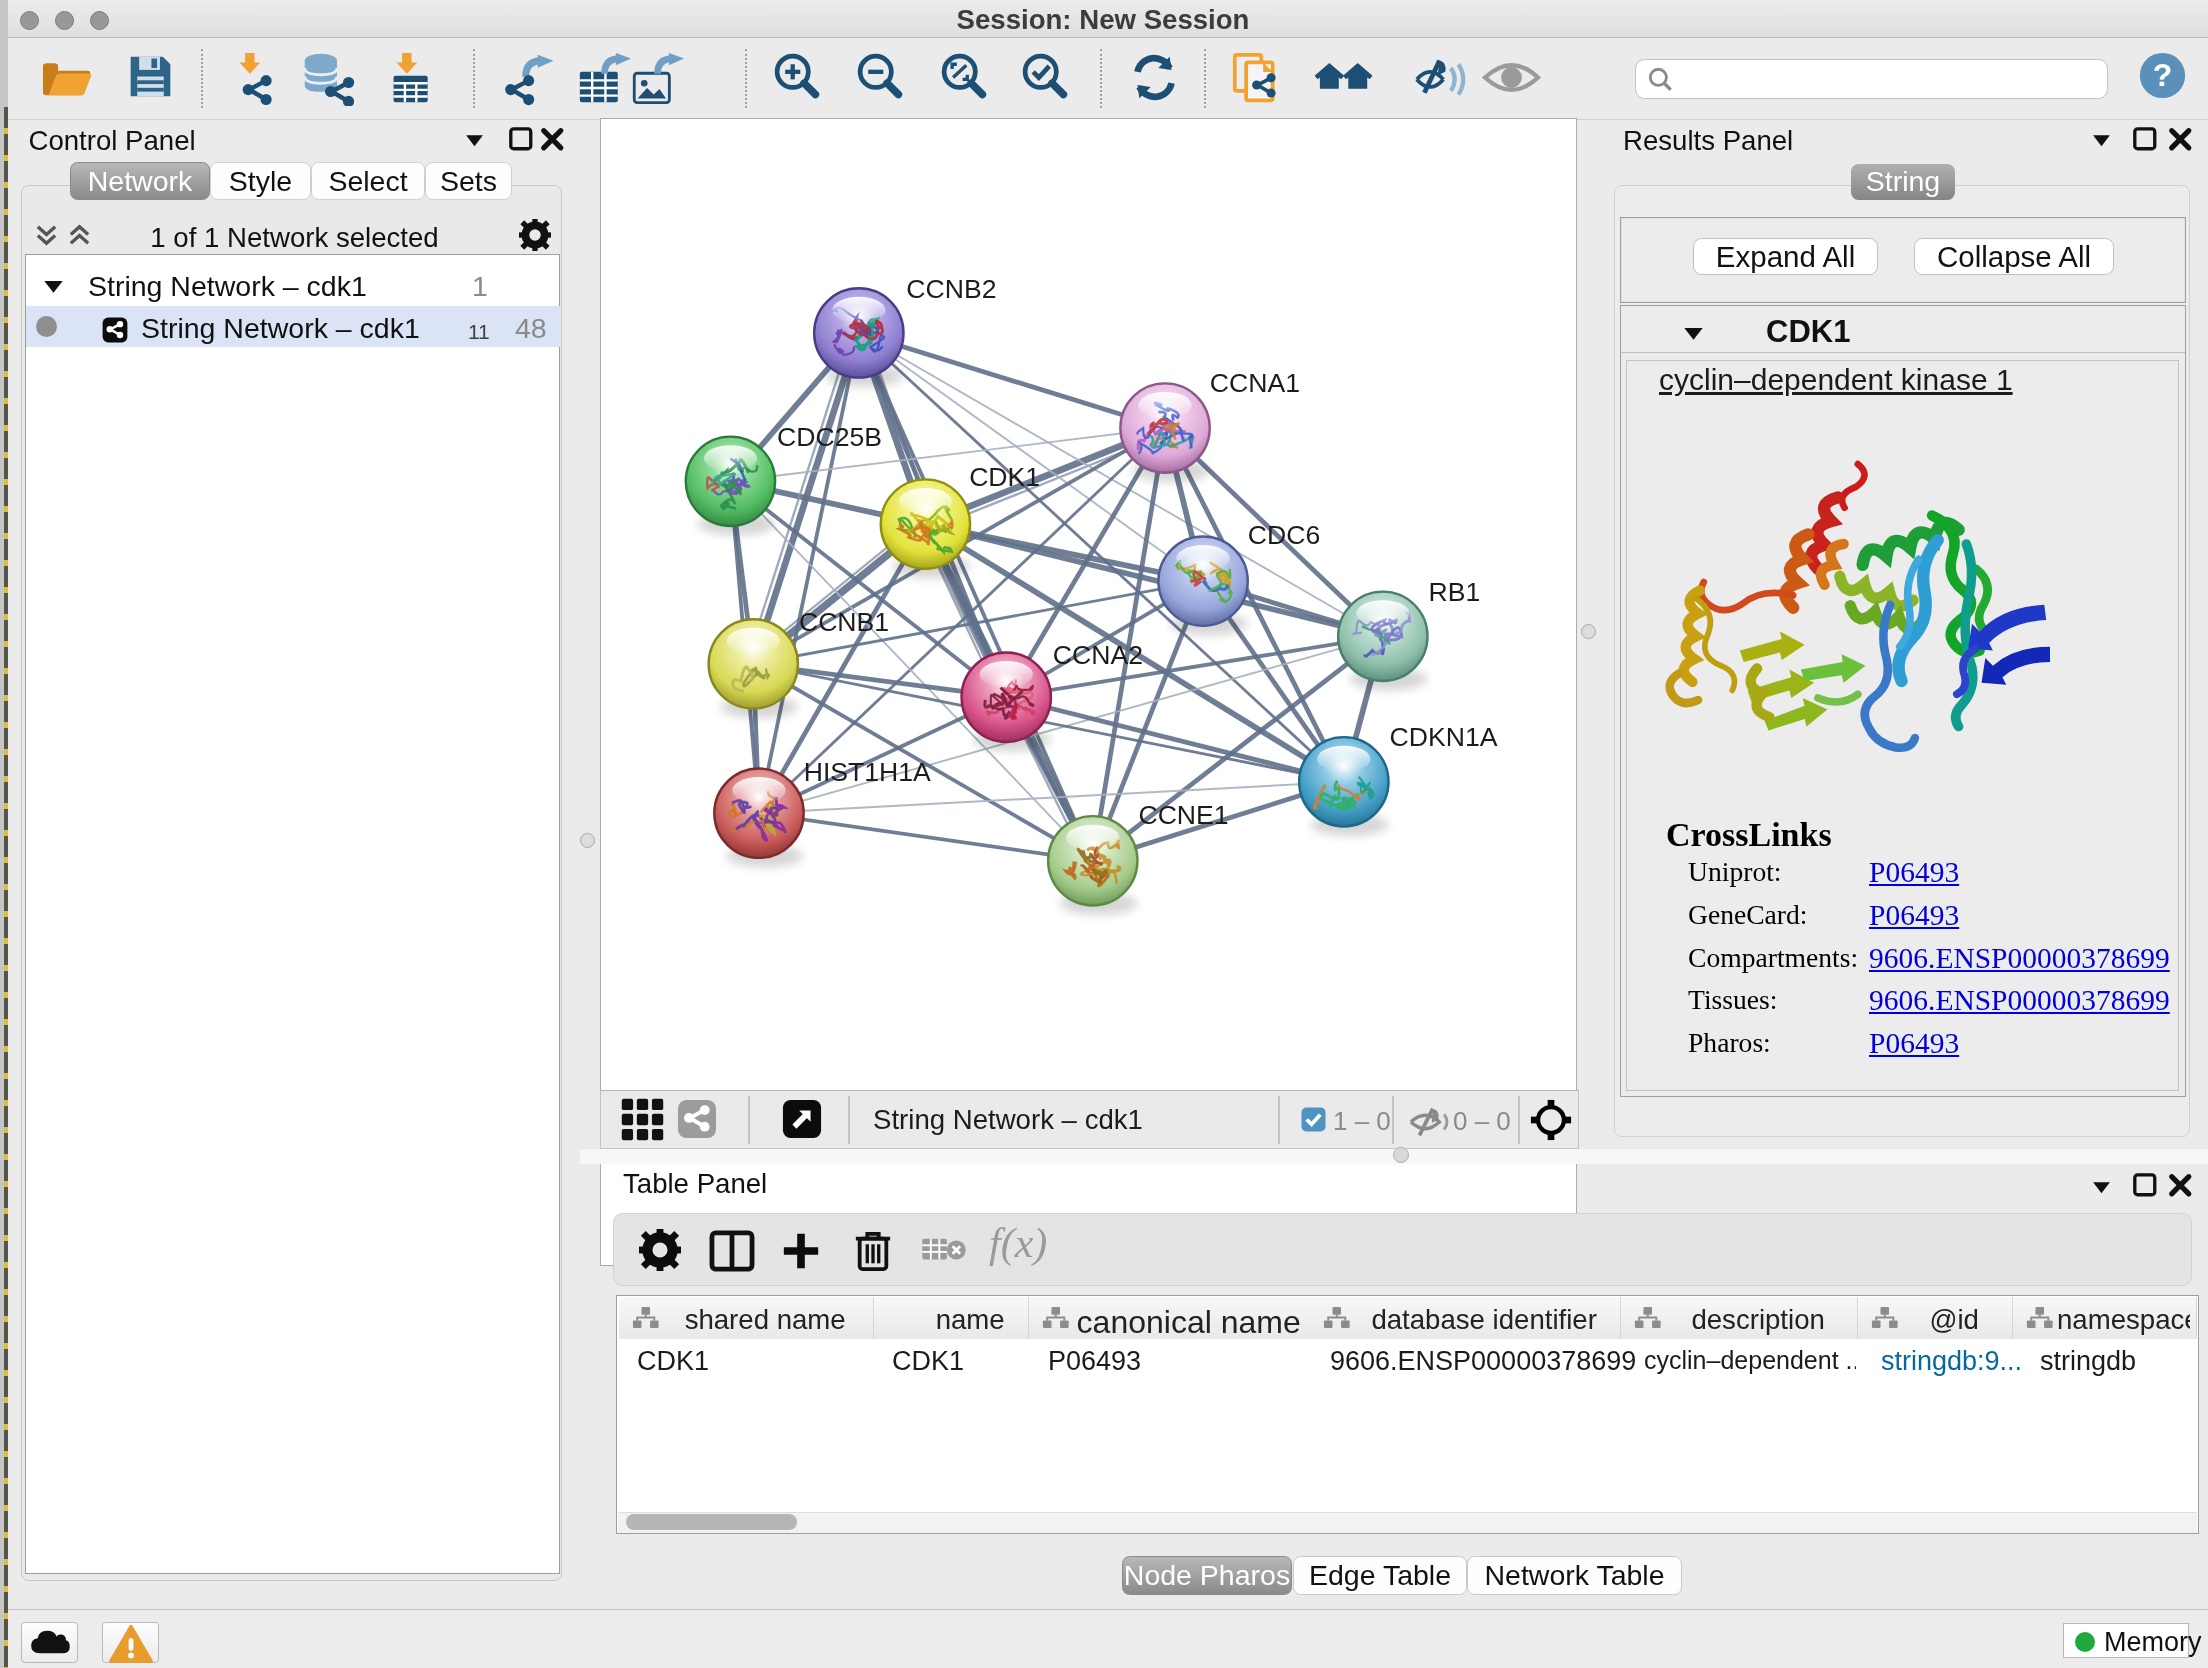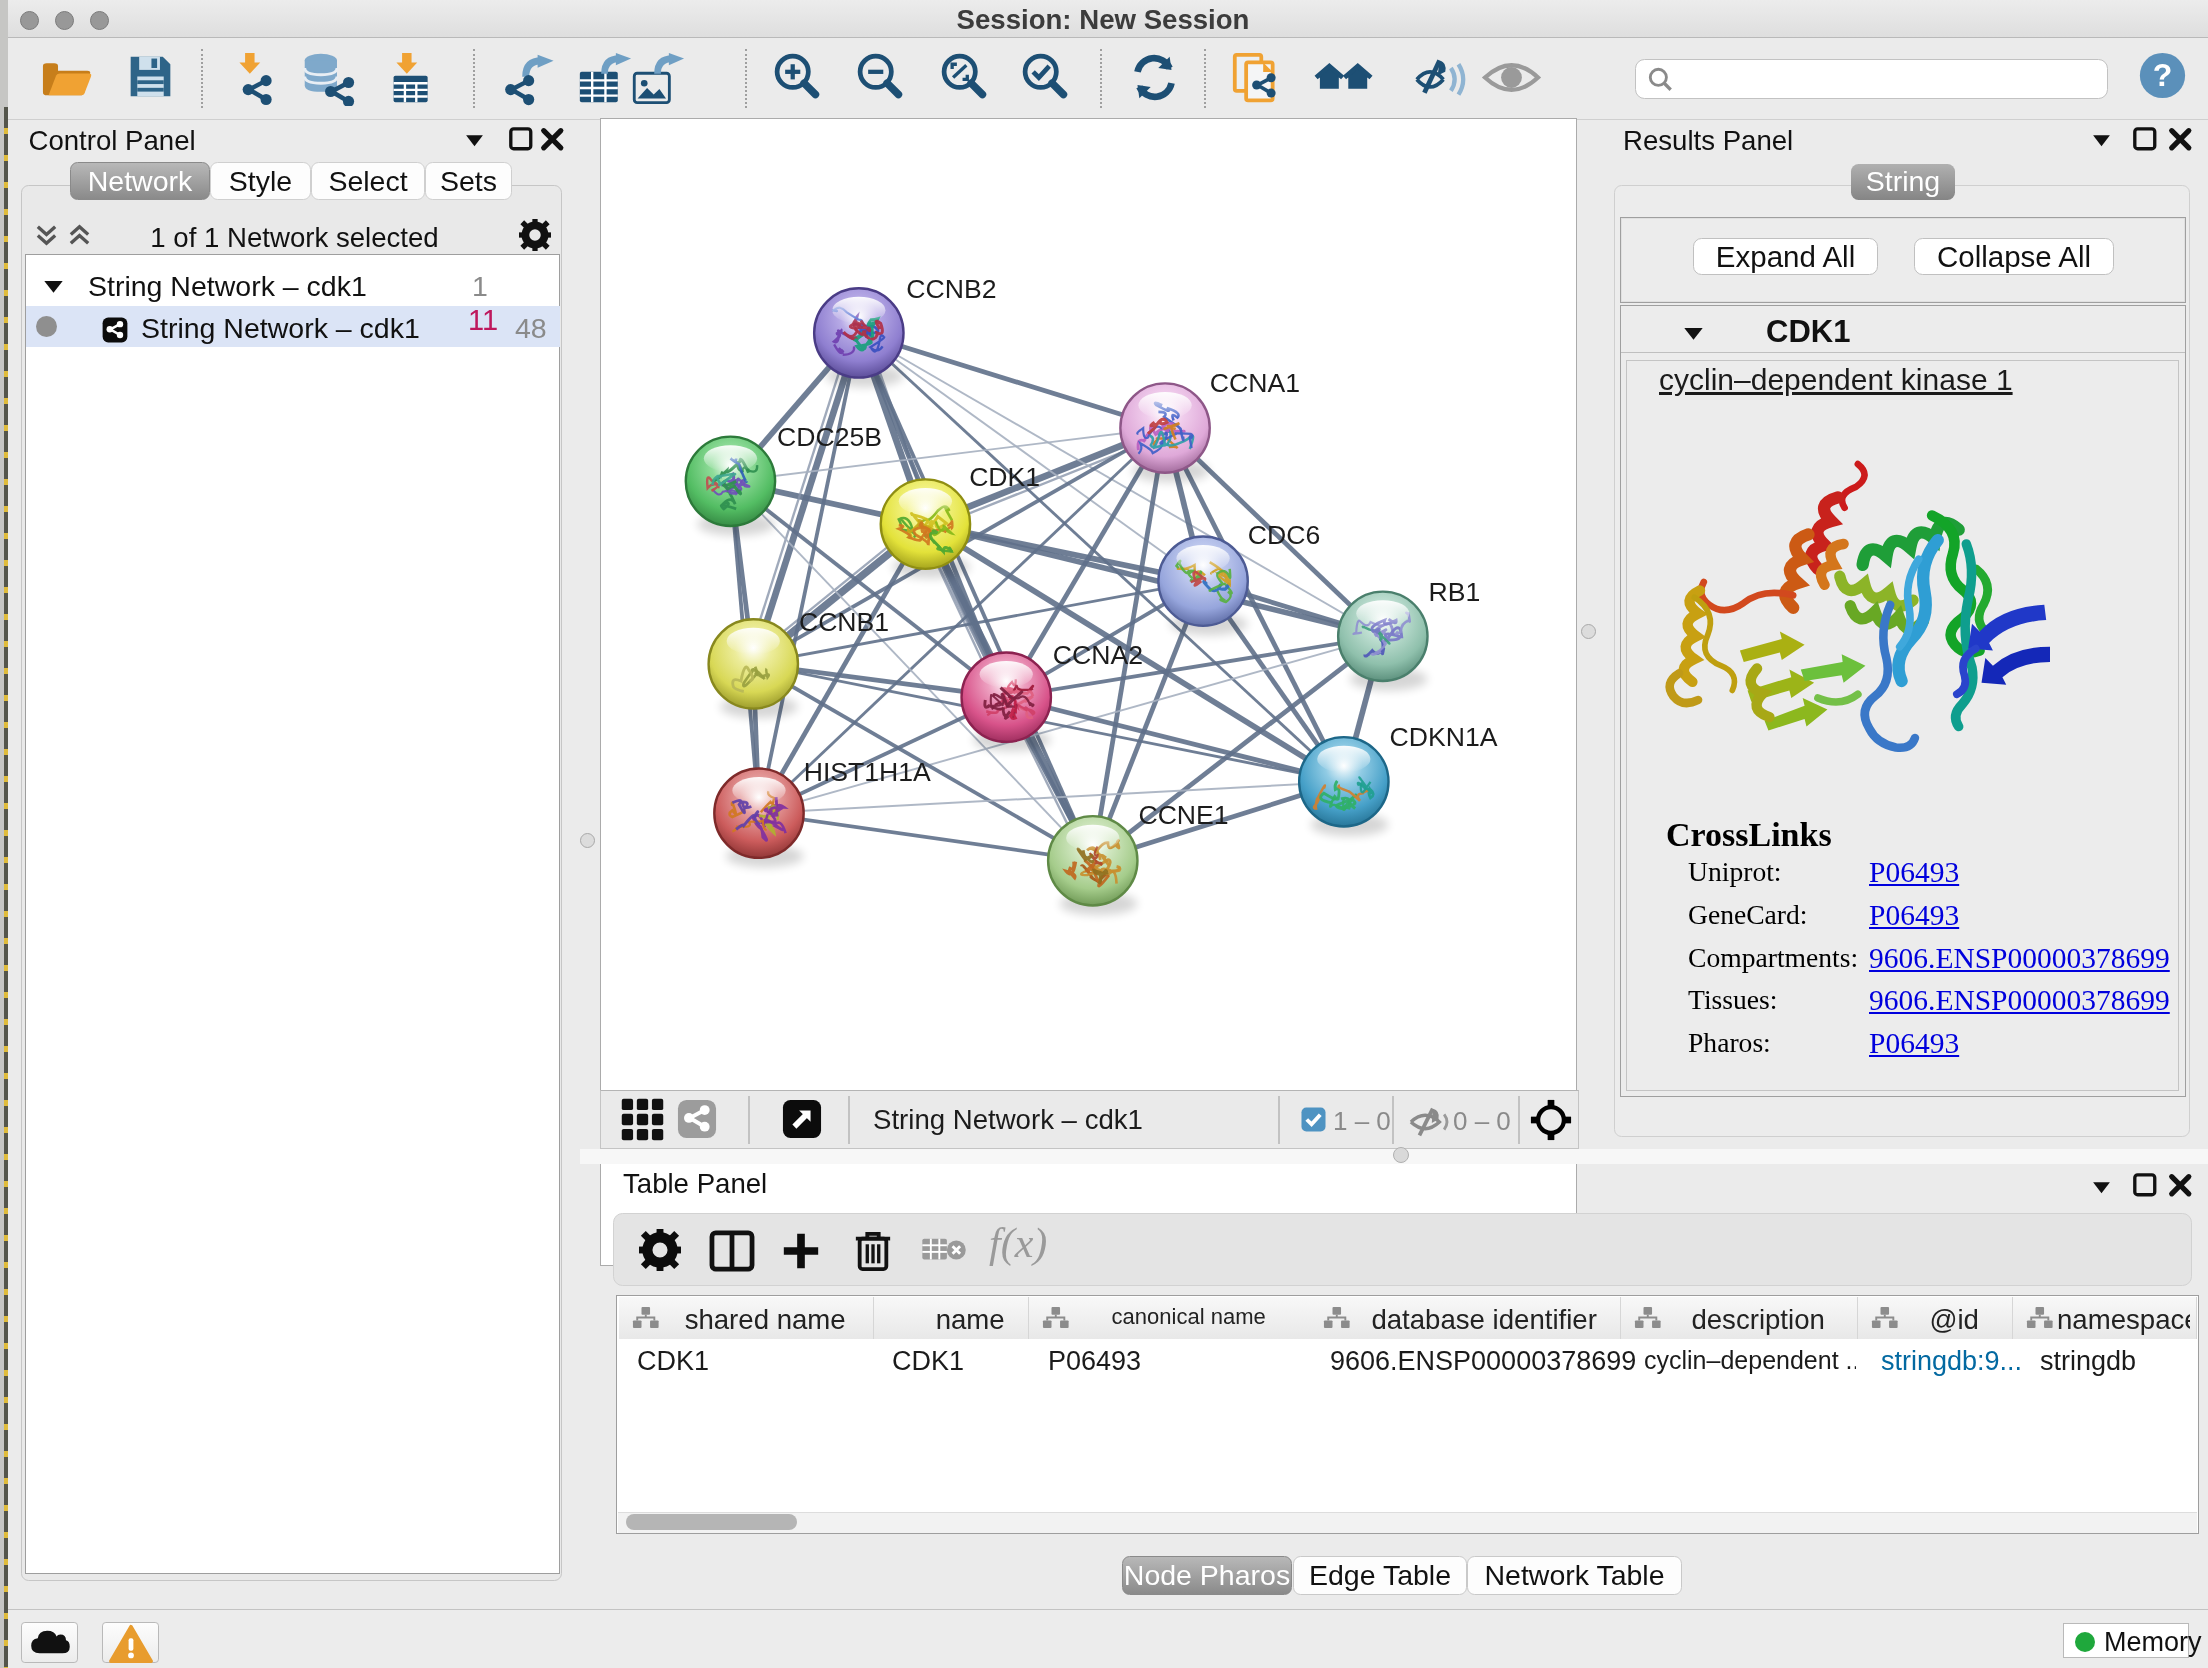--- a/index.html
+++ b/index.html
@@ -248,21 +248,21 @@
         <g transform="translate(7,7) scale(0.92)" fill="#fff" stroke="#fff">
 <line x1="7" y1="14" x2="24" y2="5" stroke-width="4.5"></line>
 <line x1="7" y1="14" x2="24" y2="24" stroke-width="4.5"></line>
 <circle cx="6" cy="14" r="5.6" stroke="none"></circle>
 <circle cx="24" cy="5" r="5.6" stroke="none"></circle>
 <circle cx="24" cy="24" r="5.6" stroke="none"></circle>
         </g>
       </g>
     </svg></div>
 <div style="position:absolute;left:141px;top:312px;font-size:28.5px;color:#111;">String Network – cdk1</div>
-<div style="position:absolute;left:468px;top:304px;font-size:29px;color:#be185d;">11</div>
+<div style="position:absolute;left:468px;top:320px;font-size:21px;color:#404040;">11</div>
 <div style="position:absolute;left:515px;top:312px;font-size:28.5px;color:#8a8a8a;">48</div>
 <div style="position:absolute;left:580px;top:833px;width:15px;height:15px;border-radius:50%;background:#dcdcdc;border:1px solid #a8a8a8;"></div>
 <div style="position:absolute;left:600px;top:118px;width:977px;height:1148px;background:#fff;border:1px solid #ababab;"><svg width="975" height="970" viewBox="0 0 1025 1020" style="">
       <defs>
         <filter id="blur1" x="-60%" y="-60%" width="220%" height="220%">
           <feGaussianBlur stdDeviation="5"></feGaussianBlur>
         </filter>
         <radialGradient id="g0" cx="0.5" cy="0.32" r="0.75">
 <stop offset="0" stop-color="#ffffff"></stop>
           <stop offset="0.28" stop-color="#b7aae6"></stop>
@@ -838,21 +838,21 @@
       <div style="position:absolute;left:13.3px;top:8.6px;"><svg width="28.5" height="25" viewBox="0 0 30 26" style="">
           <g fill="#8c8c8c">
             <rect x="10" y="1" width="9" height="8" rx="1"></rect>
 <rect x="1" y="15" width="9" height="8" rx="1"></rect>
             <rect x="19" y="15" width="9" height="8" rx="1"></rect>
           </g>
 <g stroke="#8c8c8c" stroke-width="2" fill="none">
             <path d="M14.5 9 L14.5 12 M5.5 15 L5.5 12 L23.5 12 L23.5 15"></path>
           </g>
         </svg></div>
-      <div style="position:absolute;left:44px;right:5.7px;top:6.7px;text-align:center;font-size:22px;color:#222;white-space:nowrap;overflow:hidden;">canonical name</div>
+      <div style="position:absolute;left:44px;right:5.7px;top:6.7px;text-align:center;font-size:32px;color:#222;white-space:nowrap;overflow:hidden;">canonical name</div>
     </div>
     <div style="position:absolute;left:692px;top:0;width:311px;height:42px;border-right:1.9px solid #d6d6d6;background:linear-gradient(#f8f8f8,#e8e8e8);">
       <div style="position:absolute;left:13.3px;top:8.6px;"><svg width="28.5" height="25" viewBox="0 0 30 26" style="">
           <g fill="#8c8c8c">
             <rect x="10" y="1" width="9" height="8" rx="1"></rect>
 <rect x="1" y="15" width="9" height="8" rx="1"></rect>
             <rect x="19" y="15" width="9" height="8" rx="1"></rect>
           </g>
 <g stroke="#8c8c8c" stroke-width="2" fill="none">
             <path d="M14.5 9 L14.5 12 M5.5 15 L5.5 12 L23.5 12 L23.5 15"></path>

